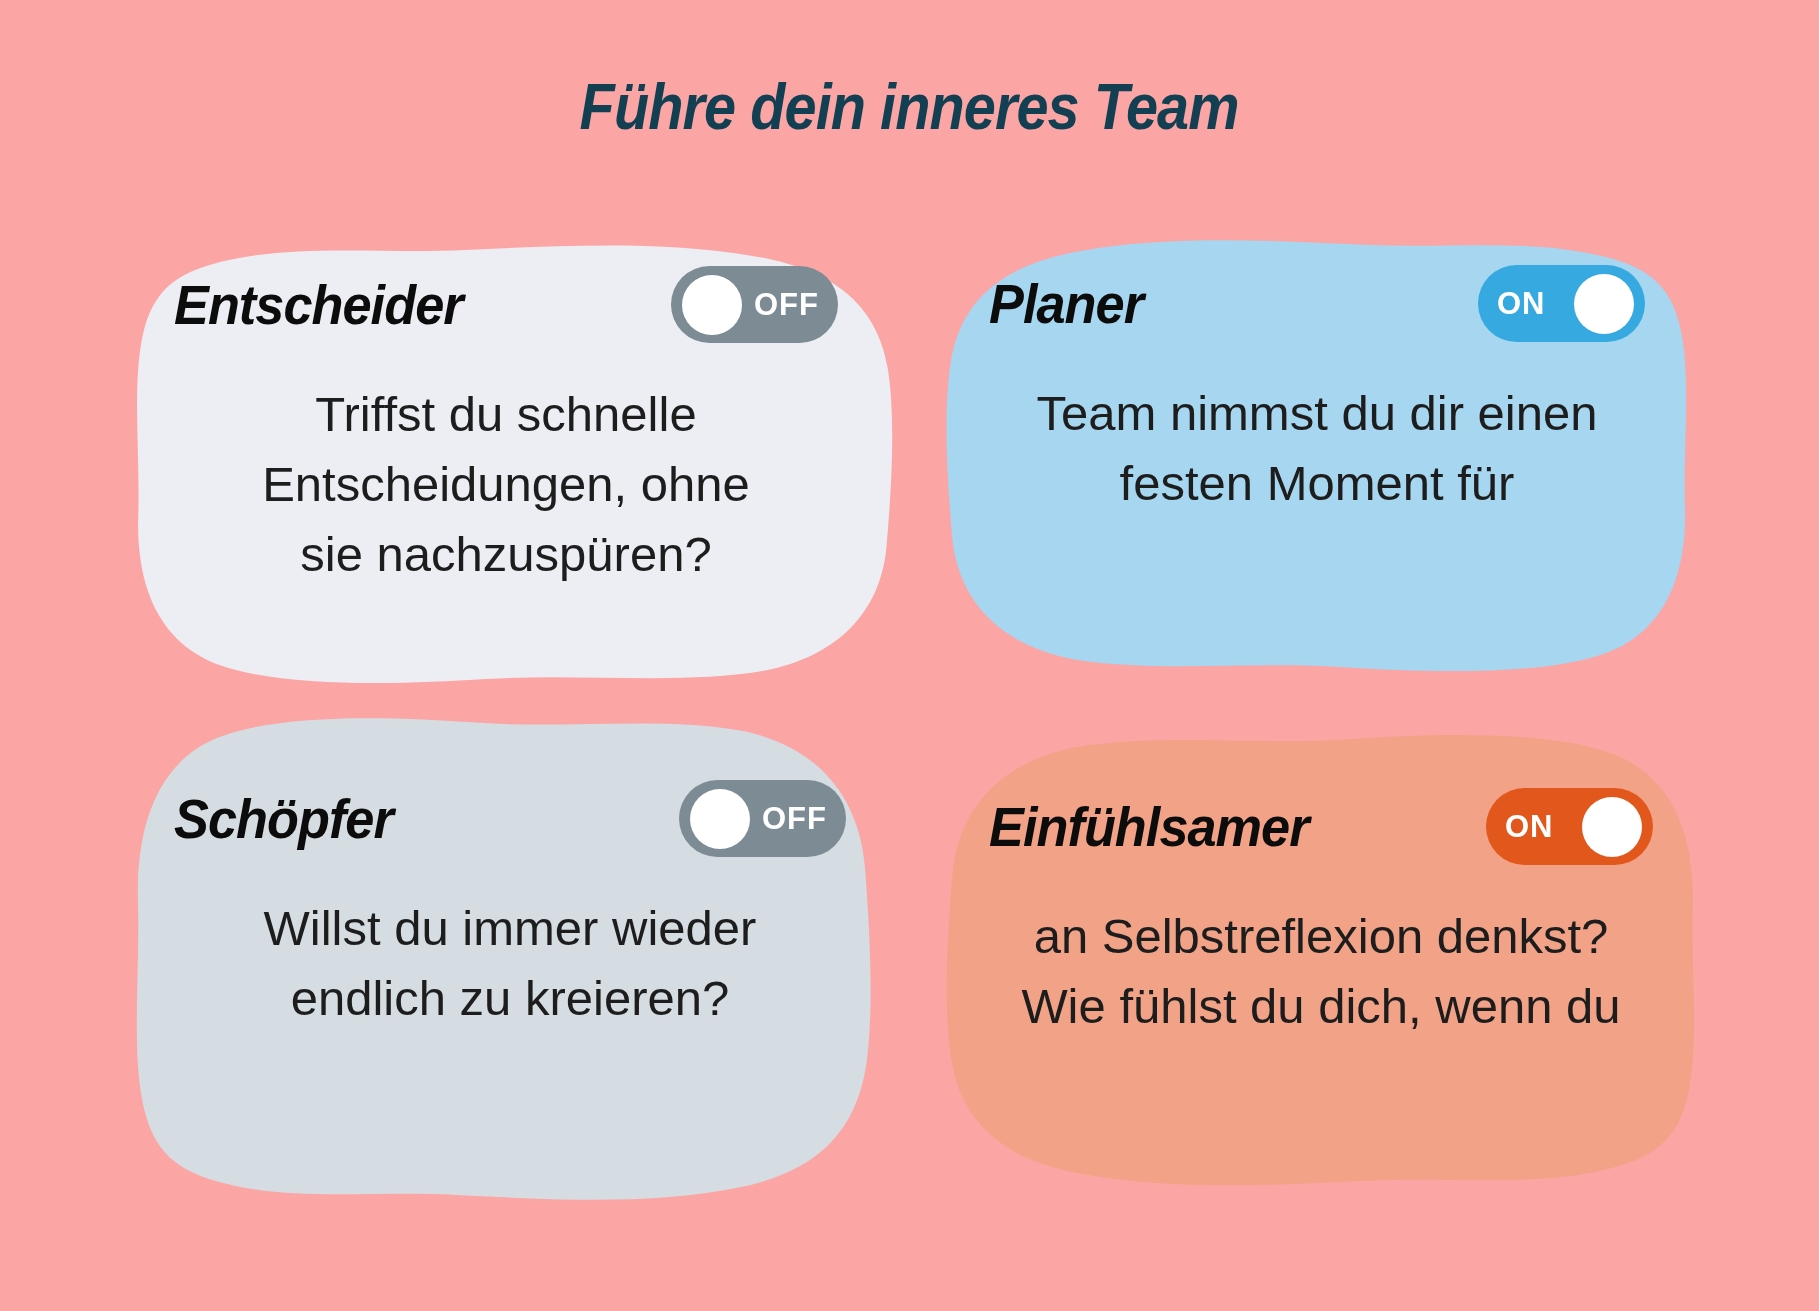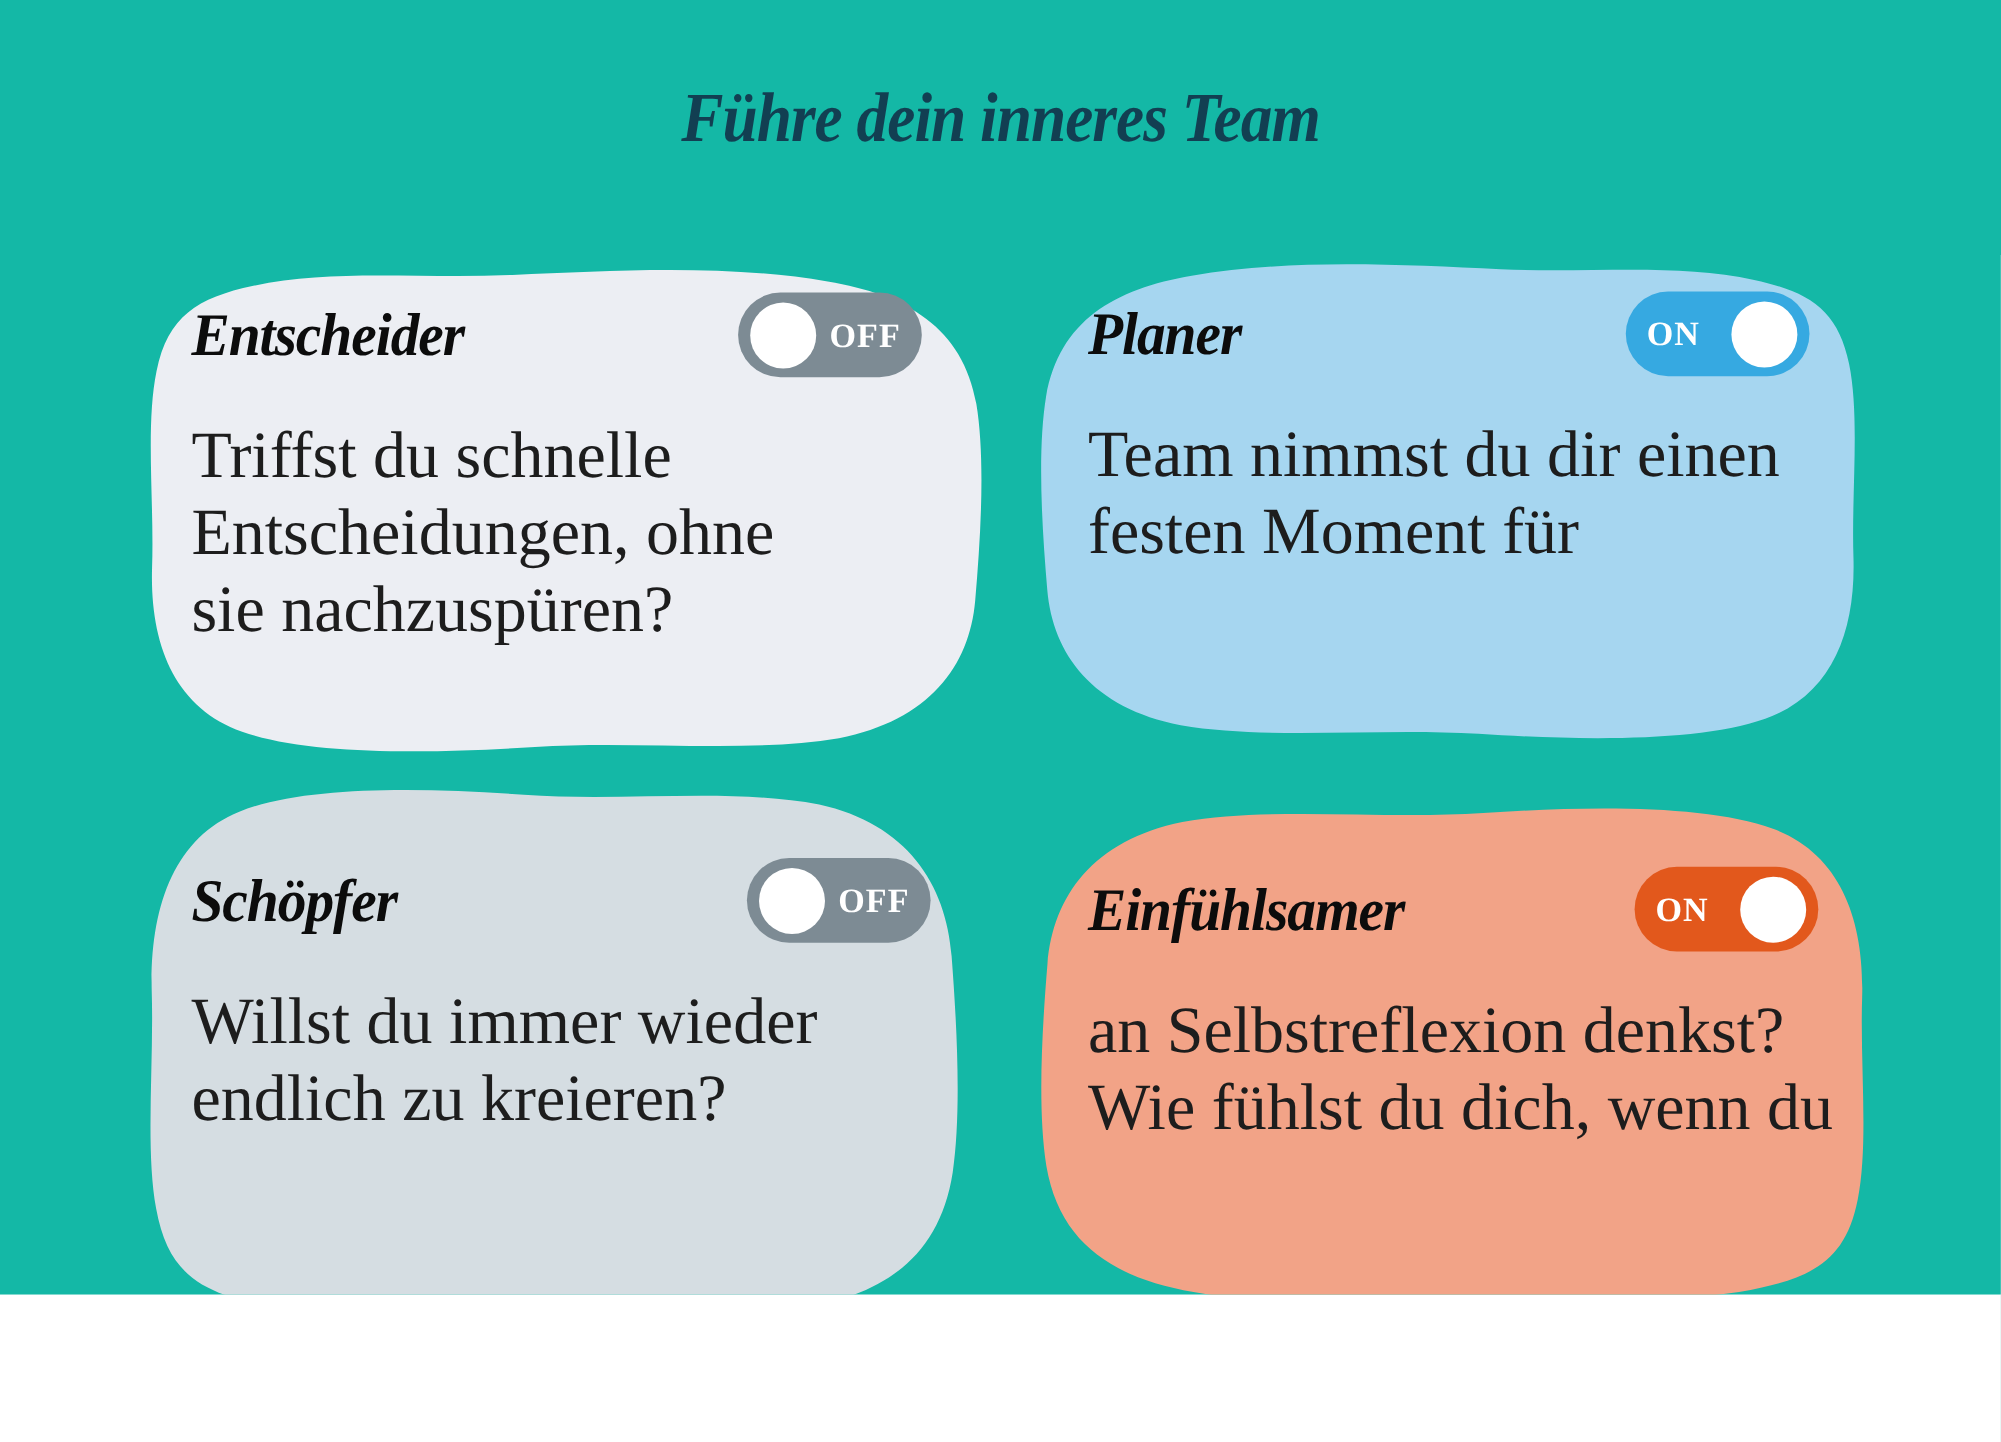--- a/index.html
+++ b/index.html
@@ -1,22 +1,22 @@
 <!DOCTYPE html>
 <html><head>
 <meta charset="utf-8">
 <style>
   html, body { margin: 0; padding: 0; background: #ffffff; }
   .canvas {
     position: relative;
     width: 1819px;
-    height: 1177px;
-    background: #14b8a6;
+    height: 1311px;
+    background: #fca5a5;
     overflow: hidden;
-    font-family: Liberation Serif, serif;
+    font-family: Liberation Sans, sans-serif;
   }
   .page-title {
     position: absolute;
     top: 70px;
     left: 0;
     width: 100%;
     text-align: center;
     font-size: 64px;
     font-weight: bold;
     font-style: italic;
@@ -83,23 +83,24 @@
   }
   .toggle .tlabel {
     color: #ffffff;
     font-weight: bold;
     font-size: 31px;
     letter-spacing: 1px;
     padding: 0 8px;
   }
   .question {
     margin-top: 36px;
-    font-size: 60px;
+    font-size: 49px;
     color: #1d1d1d;
     line-height: 70px;
+    text-align: center;
   }
   .question div { white-space: nowrap; }
 </style>
 </head>
 <body>
 
 <div class="canvas">
 
   <div class="page-title" style="color: rgb(18, 63, 82);">
     <span class="squeeze">Führe dein inneres Team</span>

